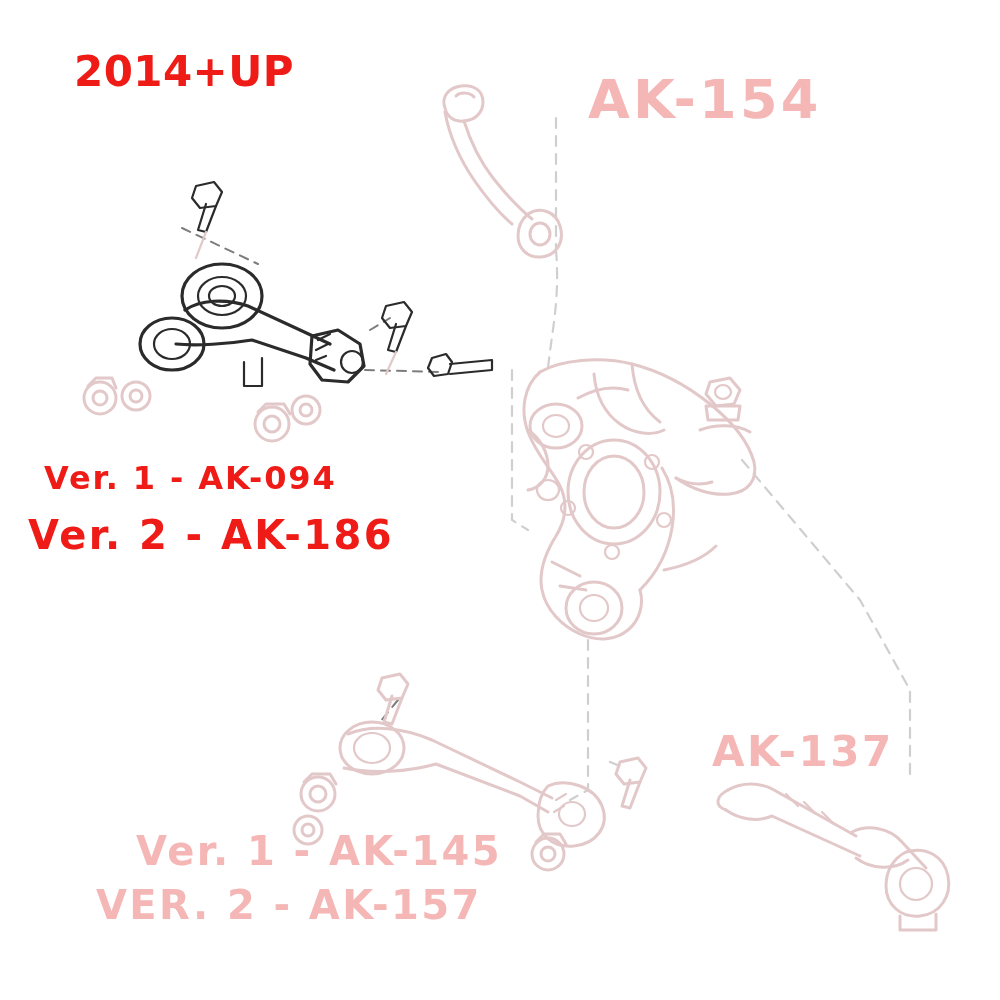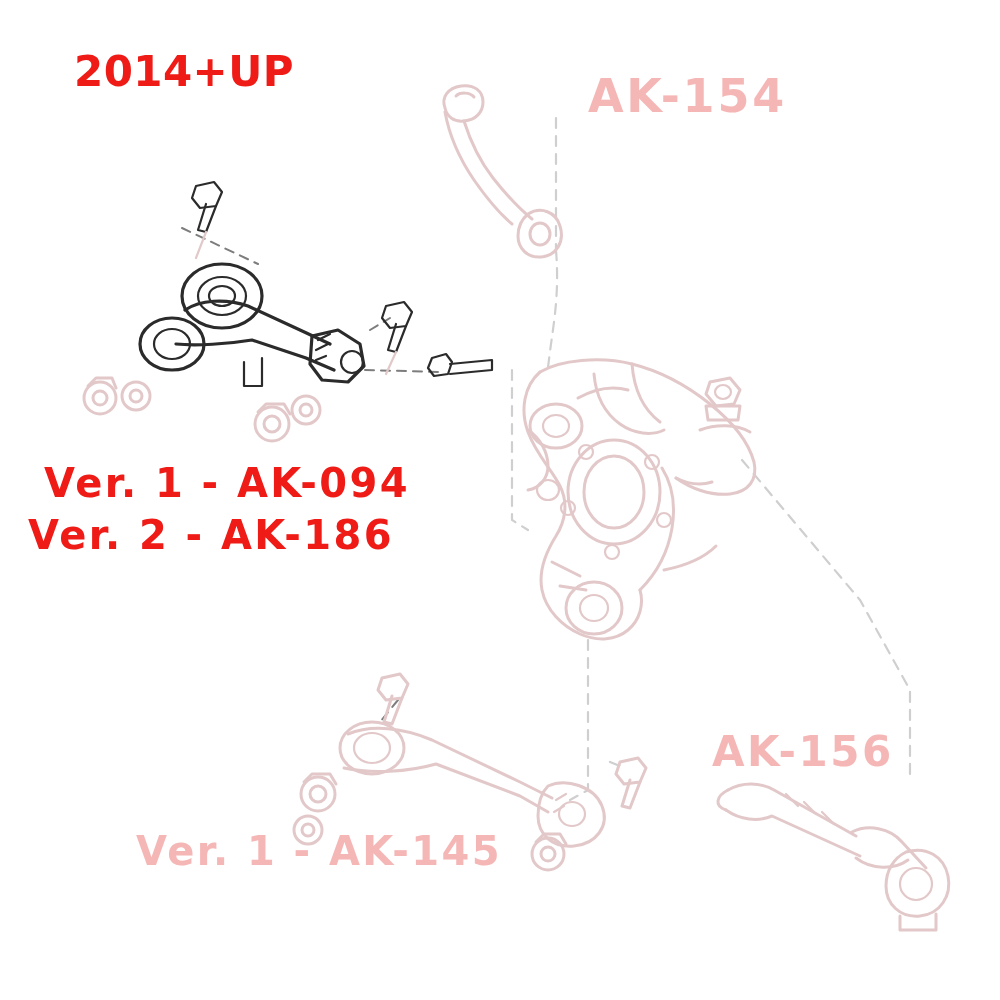--- a/index.html
+++ b/index.html
@@ -35,26 +35,26 @@
   }
   #label-year {
     left: 74px;
     top: 50px;
     font-size: 42px;
     letter-spacing: 0.01em;
   }
   #label-ak154 {
     left: 588px;
     top: 72px;
-    font-size: 46px;
+    font-size: 54px;
   }
   #label-ver1-094 {
     left: 44px;
     top: 462px;
-    font-size: 40px;
+    font-size: 32px;
   }
   #label-ver2-186 {
     left: 28px;
     top: 514px;
     font-size: 40px;
   }
   #label-ak156 {
     left: 712px;
     top: 730px;
     font-size: 42px;
@@ -238,18 +238,19 @@
   </svg>
 
   <div class="label label-red" id="label-year">2014+UP</div>
 
   <div class="label label-pink" id="label-ak154">AK-154</div>
 
   <div class="label label-red" id="label-ver1-094">Ver. 1 - AK-094</div>
 
   <div class="label label-red" id="label-ver2-186">Ver. 2 - AK-186</div>
 
-  <div class="label label-pink" id="label-ak156">AK-156</div>
+  <div class="label label-pink" id="label-ak156">AK-137</div>
 
   <div class="label label-pink" id="label-ver1-145">Ver. 1 - AK-145</div>
 
+  <div class="label label-pink" id="label-ver2-157">VER. 2 - AK-157</div>
 
 </div>
 
 </body></html>

